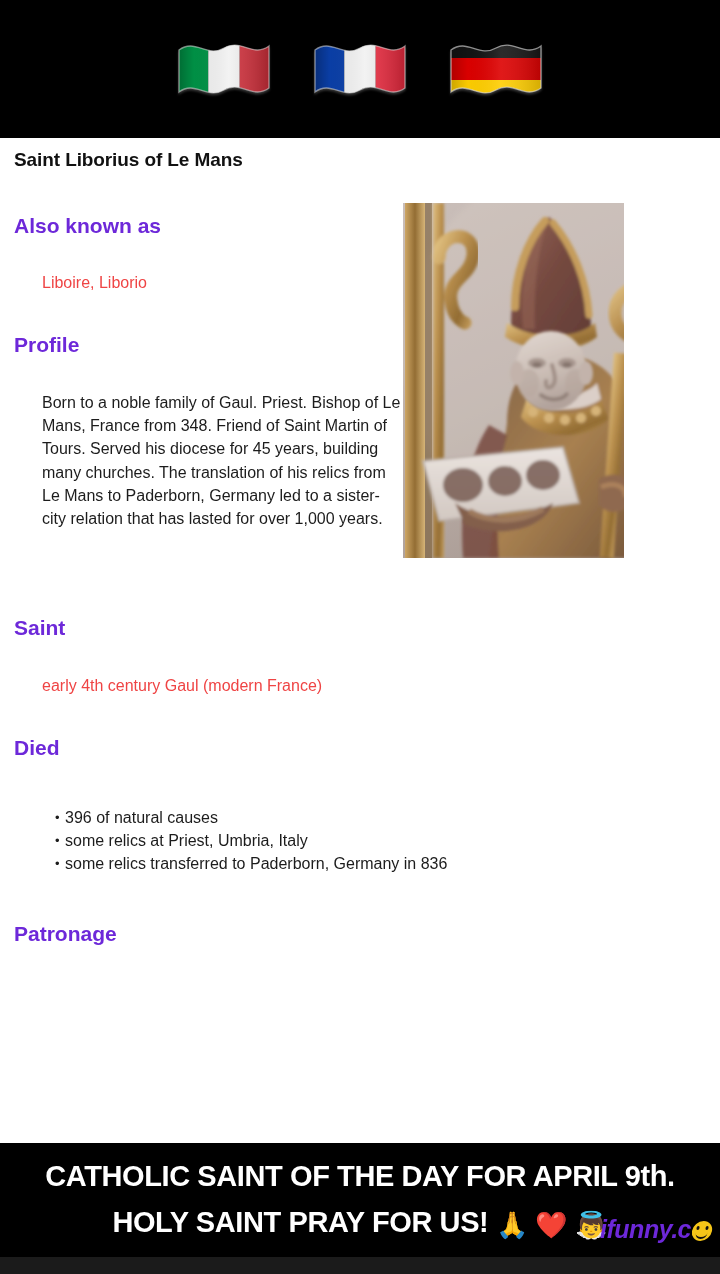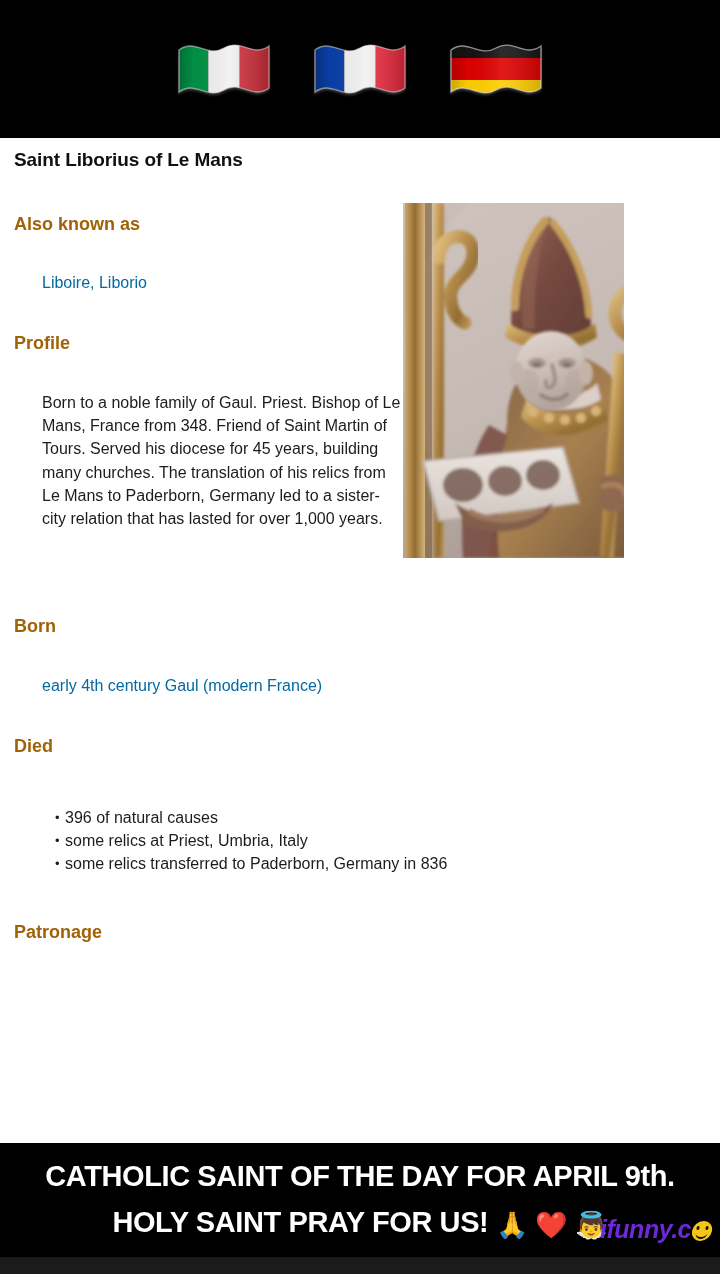--- a/index.html
+++ b/index.html
@@ -58,36 +58,36 @@
     top: 11px;
     font-size: 19px;
     font-weight: bold;
     color: #111111;
     letter-spacing: -0.1px;
   }
 
   .heading {
     position: absolute;
     left: 14px;
-    font-size: 18px;
+    font-size: 21px;
     font-weight: bold;
-    color: #a16207;
+    color: #6d28d9;
   }
   .h-alsoknown { top: 76px; }
   .h-profile   { top: 195px; }
   .h-born      { top: 478px; }
   .h-died      { top: 598px; }
   .h-patronage { top: 784px; }
 
   .indent-text {
     position: absolute;
     left: 42px;
     font-size: 16px;
     line-height: 21px;
-    color: #0369a1;
+    color: #ef4444;
     font-weight: normal;
   }
   .t-alsoknown { top: 134px; }
   .t-born      { top: 537px; }
 
   .profile-text {
     position: absolute;
     left: 42px;
     top: 253px;
     width: 360px;
@@ -431,21 +431,21 @@
               <circle cx="240" cy="302" r="3"></circle>
           </g>
         </g>
 
         <path d="M236 200 C268 220, 276 290, 258 340 L300 346 L300 180 Z" fill="url(#goldG)" opacity="0.9" filter="url(#blurSoft)"></path>
 
         <rect x="0" y="0" width="304" height="355" fill="#c9b9ae" opacity="0.10"></rect>
       </svg>
     </div>
 
-    <div class="heading h-born">Born</div>
+    <div class="heading h-born">Saint</div>
     <div class="indent-text t-born">early 4th century Gaul (modern France)</div>
 
     <div class="heading h-died">Died</div>
     <ul class="bullets l-died">
       <li>396 of natural causes</li>
       <li>some relics at Priest, Umbria, Italy</li>
       <li>some relics transferred to Paderborn, Germany in 836</li>
     </ul>
 
     <div class="heading h-patronage">Patronage</div>

